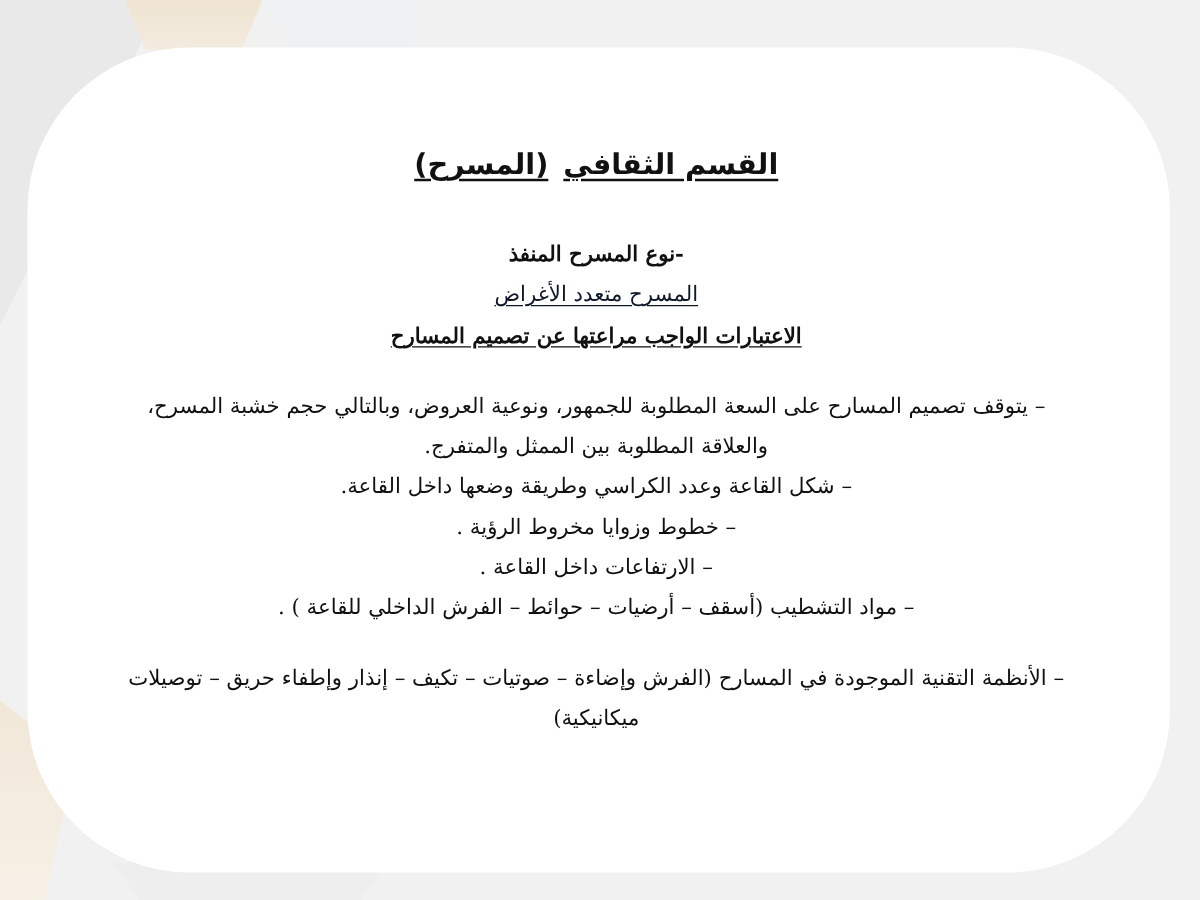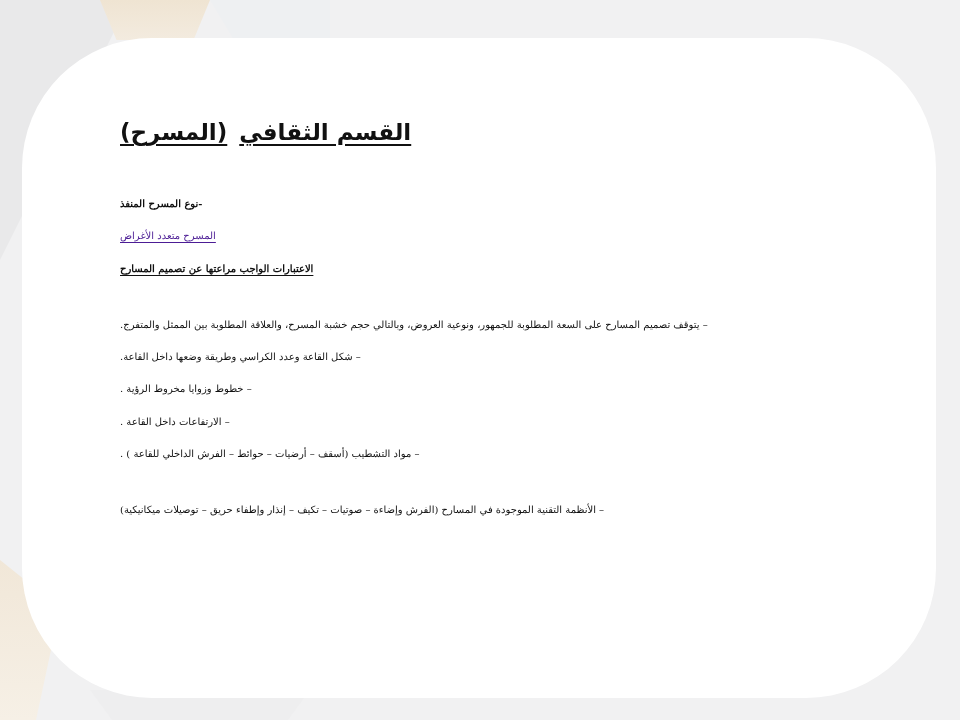--- a/index.html
+++ b/index.html
@@ -52,49 +52,49 @@
       position: absolute;
       left: 22px;
       top: 38px;
       width: 914px;
       height: 660px;
       background: #ffffff;
       border-radius: 130px;
     }
     .content {
       position: absolute;
-      right: 90px;
+      right: 108px;
       top: 112px;
       width: 750px;
       direction: rtl;
-      text-align: left;
+      text-align: center;
       color: #111111;
     }
     .title {
       font-family: "DejaVu Sans", sans-serif;
       font-weight: bold;
       font-size: 23px;
       text-decoration: underline;
       text-underline-offset: 4px;
       margin: 0 0 36px 0;
       line-height: 40px;
       white-space: nowrap;
     }
     .title span + span { margin-right: 12px; }
     .line {
       font-family: "DejaVu Serif", serif;
-      font-size: 10px;
+      font-size: 17px;
       line-height: 32.3px;
       margin: 0;
       white-space: nowrap;
     }
     .line.wrap { white-space: normal; margin-top: 24px; }
     .bold { font-weight: bold; }
     .red {
-      color: #4c1d95;
+      color: #0f172a;
       text-decoration: underline;
       text-underline-offset: 3px;
     }
     .underline {
       text-decoration: underline;
       text-underline-offset: 3px;
       font-weight: bold;
     }
   </style>
 </head>

